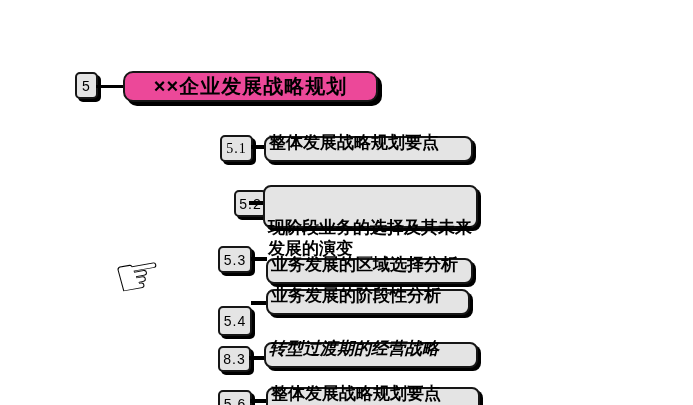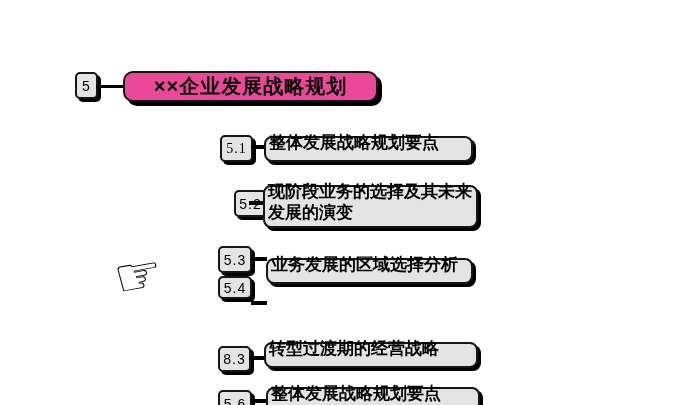--- a/index.html
+++ b/index.html
@@ -51,21 +51,21 @@
   }
   .itemlabel {
     position: absolute;
     top: -6px;
     left: 3px;
     font-weight: bold;
     font-size: 17px;
     line-height: 21px;
     white-space: nowrap;
   }
-  .itemlabel.wrap { white-space: normal; width: 216px; }
+  .itemlabel.wrap { white-space: normal; width: 216px; margin-top: 36px; }
   .dash {
     position: absolute;
     background: #000;
     height: 4px;
   }
   .rootdash {
     position: absolute;
     background: #000;
     height: 3px;
   }
@@ -111,30 +111,33 @@
   </div>
 
   <div class="numbox" style="left:218px; top:246px; width:34px; height:27px;text-align:center;">
     <span>5.3</span>
   </div>
   <div class="dash" style="left:251px; top:257px; width:16px;"></div>
   <div class="itembox" style="left:266px; top:246px; width:207px; height:26px;margin-top:12px;">
     <span class="itemlabel">业务发展的区域选择分析</span>
   </div>
 
-  <div class="numbox" style="left:218px; top:276px; width:34px; height:23px;">
+  <div class="numbox" style="left:218px; top:306px; width:34px; height:30px;">
     <span>5.4</span>
   </div>
   <div class="dash" style="left:251px; top:301px; width:16px;"></div>
+  <div class="itembox" style="left:266px; top:289px; width:204px; height:26px;">
+    <span class="itemlabel">业务发展的阶段性分析</span>
+  </div>
 
   <div class="numbox" style="left:218px; top:346px; width:33px; height:26px;">
     <span>8.3</span>
   </div>
   <div class="dash" style="left:249px; top:356px; width:16px;"></div>
-  <div class="itembox" style="left:264px; top:342px; width:214px; height:26px;">
+  <div class="itembox" style="left:264px; top:342px; width:214px; height:26px;font-style:italic;">
     <span class="itemlabel">转型过渡期的经营战略</span>
   </div>
 
   <div class="numbox" style="left:218px; top:390px; width:34px; height:27px;">
     <span>5.6</span>
   </div>
   <div class="dash" style="left:250px; top:399px; width:17px;"></div>
   <div class="itembox" style="left:266px; top:387px; width:214px; height:26px;">
     <span class="itemlabel">整体发展战略规划要点</span>
   </div>

